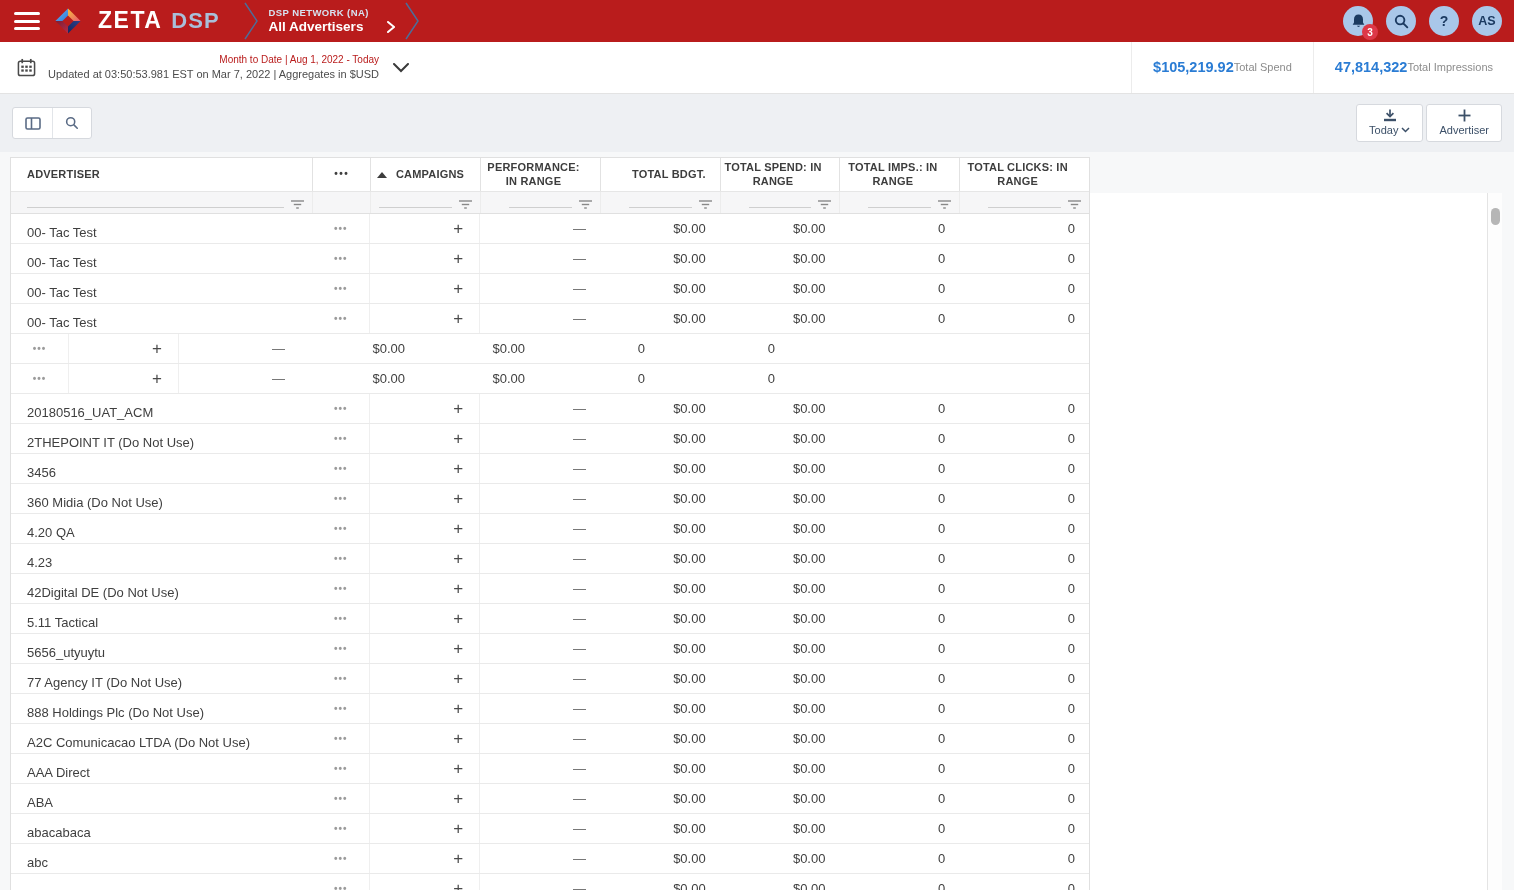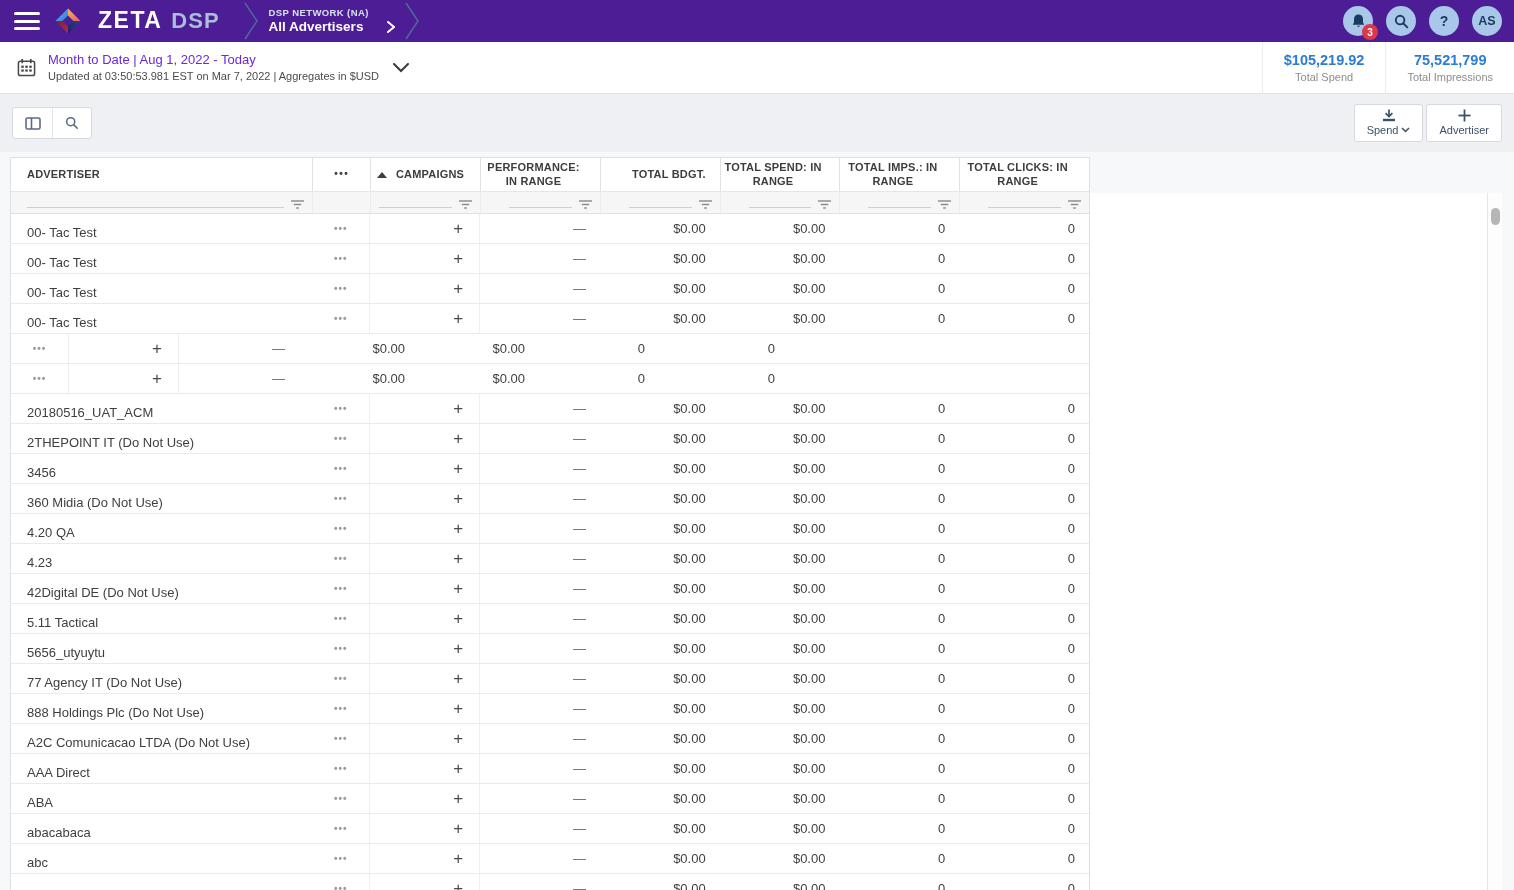--- a/index.html
+++ b/index.html
@@ -1,43 +1,43 @@
 <!DOCTYPE html>
 <html><head>
 <meta charset="utf-8">
 <style>
   * { box-sizing: border-box; margin: 0; padding: 0; }
   html, body { width: 1514px; height: 890px; overflow: hidden; }
   body { font-family: "Liberation Sans", sans-serif; background: #f7f8f9; position: relative; }
 
   
-  .navbar { height: 42px; background: #4c1d95; display: flex; align-items: center; color: #fff; padding: 0 12px 0 10px; }
+  .navbar { height: 42px; background: #b91c1c; display: flex; align-items: center; color: #fff; padding: 0 12px 0 10px; }
   .hamburger { width: 26px; height: 18px; display: flex; flex-direction: column; justify-content: space-between; cursor: pointer; margin: 0 14px 0 4px; }
   .hamburger span { display: block; height: 3px; background: #fff; border-radius: 2px; }
   .brand { display: flex; align-items: baseline; gap: 9px; margin-right: 14px; }
   .logo-diamond { align-self: center; margin-right: 7px; }
   .brand-zeta { font-size: 23px; font-weight: bold; letter-spacing: 1.5px; color: #ffffff; }
   .brand-dsp { font-size: 22px; font-weight: 600; letter-spacing: 1px; color: #a9bfd9; }
   .crumb-sep { margin: 0 10px; }
   .breadcrumb { display: flex; flex-direction: column; justify-content: center; line-height: 1.25; }
   .crumb-net { font-size: 9.5px; font-weight: 600; letter-spacing: .4px; color: #d7e2f0; }
   .crumb-page { font-size: 13.5px; font-weight: bold; color: #fff; display: flex; align-items: center; gap: 24px; cursor: pointer; }
   .nav-right { margin-left: auto; display: flex; align-items: center; gap: 13px; }
   .nav-circle { width: 30px; height: 30px; border-radius: 50%; background: #a9c7e9; color: #1b3a61; display: flex; align-items: center; justify-content: center; font-weight: bold; font-size: 12.5px; position: relative; cursor: pointer; }
   .badge { position: absolute; right: -5px; bottom: -4px; min-width: 16px; height: 16px; border-radius: 50%; background: #dd3848; color: #fff; font-size: 10px; font-weight: bold; display: flex; align-items: center; justify-content: center; }
 
   
   .datebar { height: 52px; background: #fff; border-bottom: 1px solid #e3e3e3; display: flex; align-items: center; padding-left: 17px; }
   .cal-icon { margin-right: 12px; }
   .date-texts { display: flex; flex-direction: column; line-height: 1.35; }
-  .date-range { font-size: 13px; color: #6d28d9; cursor: pointer; }
+  .date-range { font-size: 10px; color: #b91c1c; cursor: pointer; text-align: right; }
   .date-updated { font-size: 11px; color: #4c4c4c; }
   .date-chevron { margin-left: 14px; cursor: pointer; display: flex; align-items: center; }
   .stats { margin-left: auto; display: flex; height: 100%; }
-  .stat { border-left: 1px solid #ececec; padding: 0 21px; display: flex; flex-direction: column; align-items: center; justify-content: center; line-height: 1.4; }
+  .stat { border-left: 1px solid #ececec; padding: 0 21px; display: flex; flex-direction: row; align-items: center; justify-content: center; line-height: 1.4; }
   .stat-value { font-size: 14.5px; font-weight: 600; color: #2a7cd4; }
   .stat-label { font-size: 11px; color: #8c8c8c; }
 
   
   .toolbar { height: 58px; background: #eef0f3; display: flex; align-items: center; padding: 0 12px 0 12px; }
   .seg-group { display: flex; background: #fff; border: 1px solid #d6d9de; border-radius: 3px; overflow: hidden; }
   .seg { width: 39px; height: 30px; display: flex; align-items: center; justify-content: center; cursor: pointer; }
   .seg + .seg { border-left: 1px solid #e2e5e9; }
   .toolbar-right { margin-left: auto; display: flex; gap: 3px; }
   .tb-btn { background: #fff; border: 1px solid #d6d9de; border-radius: 3px; height: 38px; padding: 3px 12px 4px; display: flex; flex-direction: column; align-items: center; justify-content: center; gap: 2px; color: #3c5068; font-size: 11px; cursor: pointer; }
@@ -172,21 +172,21 @@
     <svg width="16" height="10" viewBox="0 0 16 10">
         <polyline points="1,1 8,8 15,1" fill="none" stroke="#3a3a3a" stroke-width="2" stroke-linecap="round"></polyline>
       </svg>
   </span>
   <div class="stats">
     <div class="stat">
       <span class="stat-value">$105,219.92</span>
       <span class="stat-label">Total Spend</span>
     </div>
     <div class="stat">
-      <span class="stat-value">75,521,799</span>
+      <span class="stat-value">47,814,322</span>
       <span class="stat-label">Total Impressions</span>
     </div>
   </div>
 </div>
 
 <div class="toolbar">
   <div class="seg-group">
     <div class="seg">
       <svg width="16" height="13" viewBox="0 0 16 13">
           <rect x="1" y="1" width="14" height="11" rx="1.5" fill="none" stroke="#5a6b85" stroke-width="1.6"></rect>
@@ -201,21 +201,21 @@
     </div>
   </div>
   <div class="toolbar-right">
     <div class="tb-btn">
       <svg width="14" height="13" viewBox="0 0 14 13">
           <line x1="7" y1="0.5" x2="7" y2="7" stroke="#3c5068" stroke-width="1.7"></line>
           <polyline points="3.6,4.2 7,7.6 10.4,4.2" fill="none" stroke="#3c5068" stroke-width="1.7"></polyline>
           <rect x="1" y="9.8" width="12" height="2.4" fill="#3c5068"></rect>
         </svg>
       <span class="tb-btn-label">
-        <span>Spend</span>
+        <span>Today</span>
         <svg width="9" height="6" viewBox="0 0 9 6">
             <polyline points="1,1 4.5,4.5 8,1" fill="none" stroke="#3c5068" stroke-width="1.5"></polyline>
           </svg>
       </span>
     </div>
     <div class="tb-btn">
       <svg width="13" height="13" viewBox="0 0 13 13">
           <line x1="6.5" y1="0.5" x2="6.5" y2="12.5" stroke="#3c5068" stroke-width="1.8"></line>
           <line x1="0.5" y1="6.5" x2="12.5" y2="6.5" stroke="#3c5068" stroke-width="1.8"></line>
         </svg>

